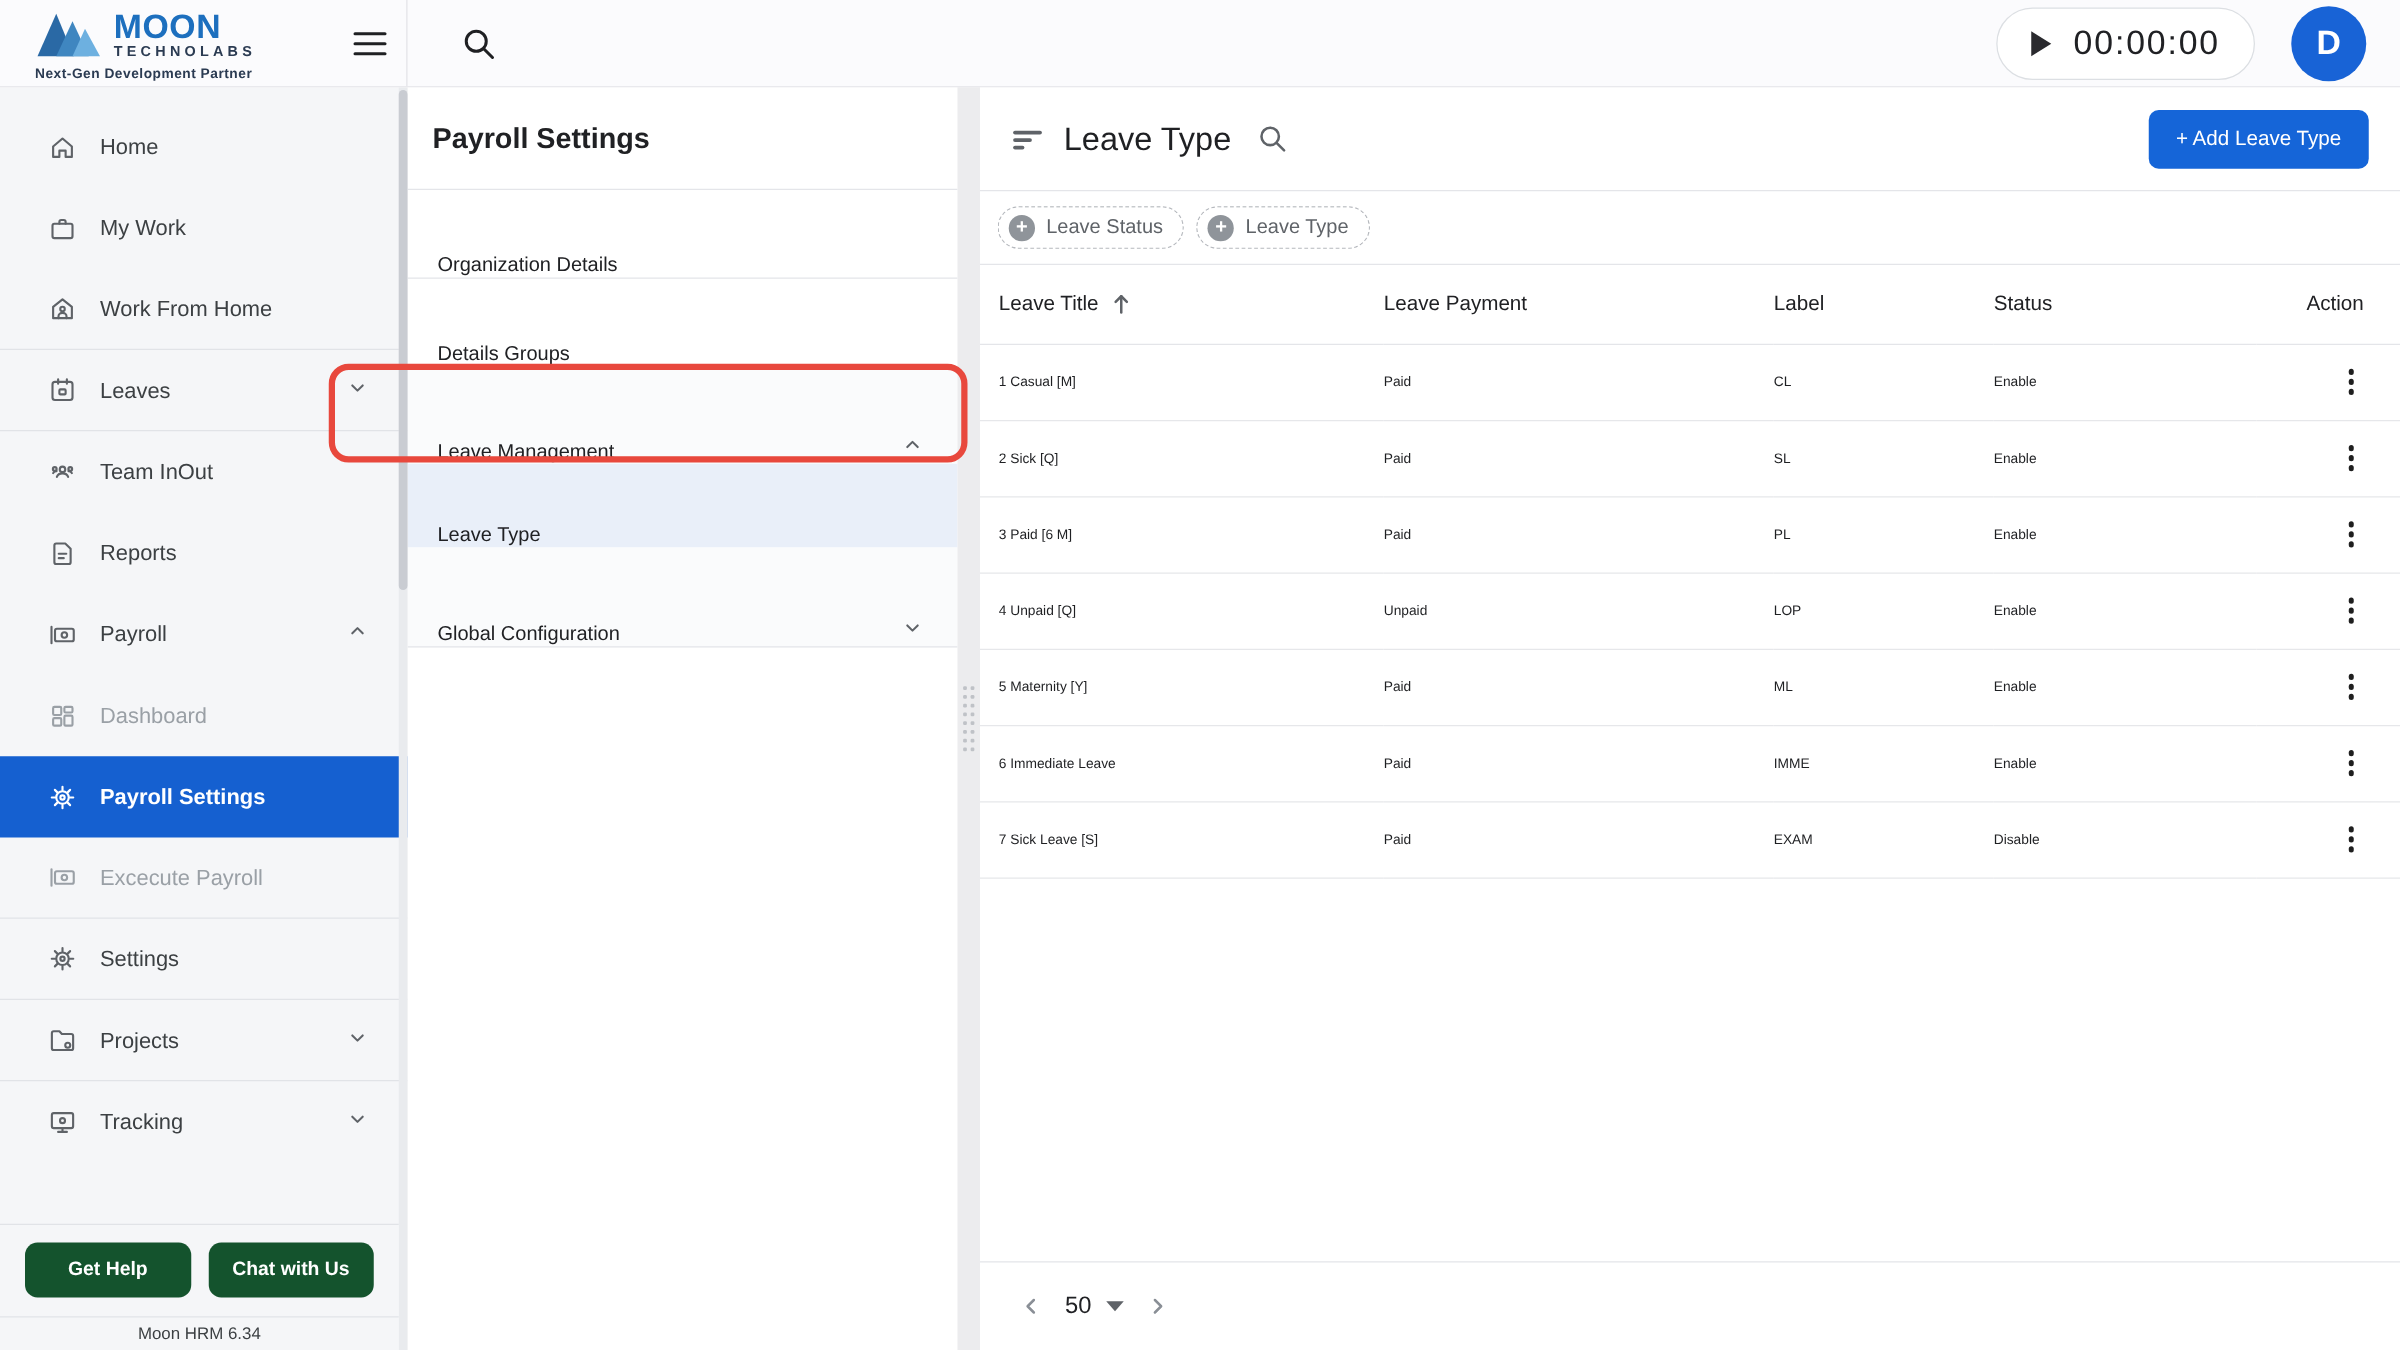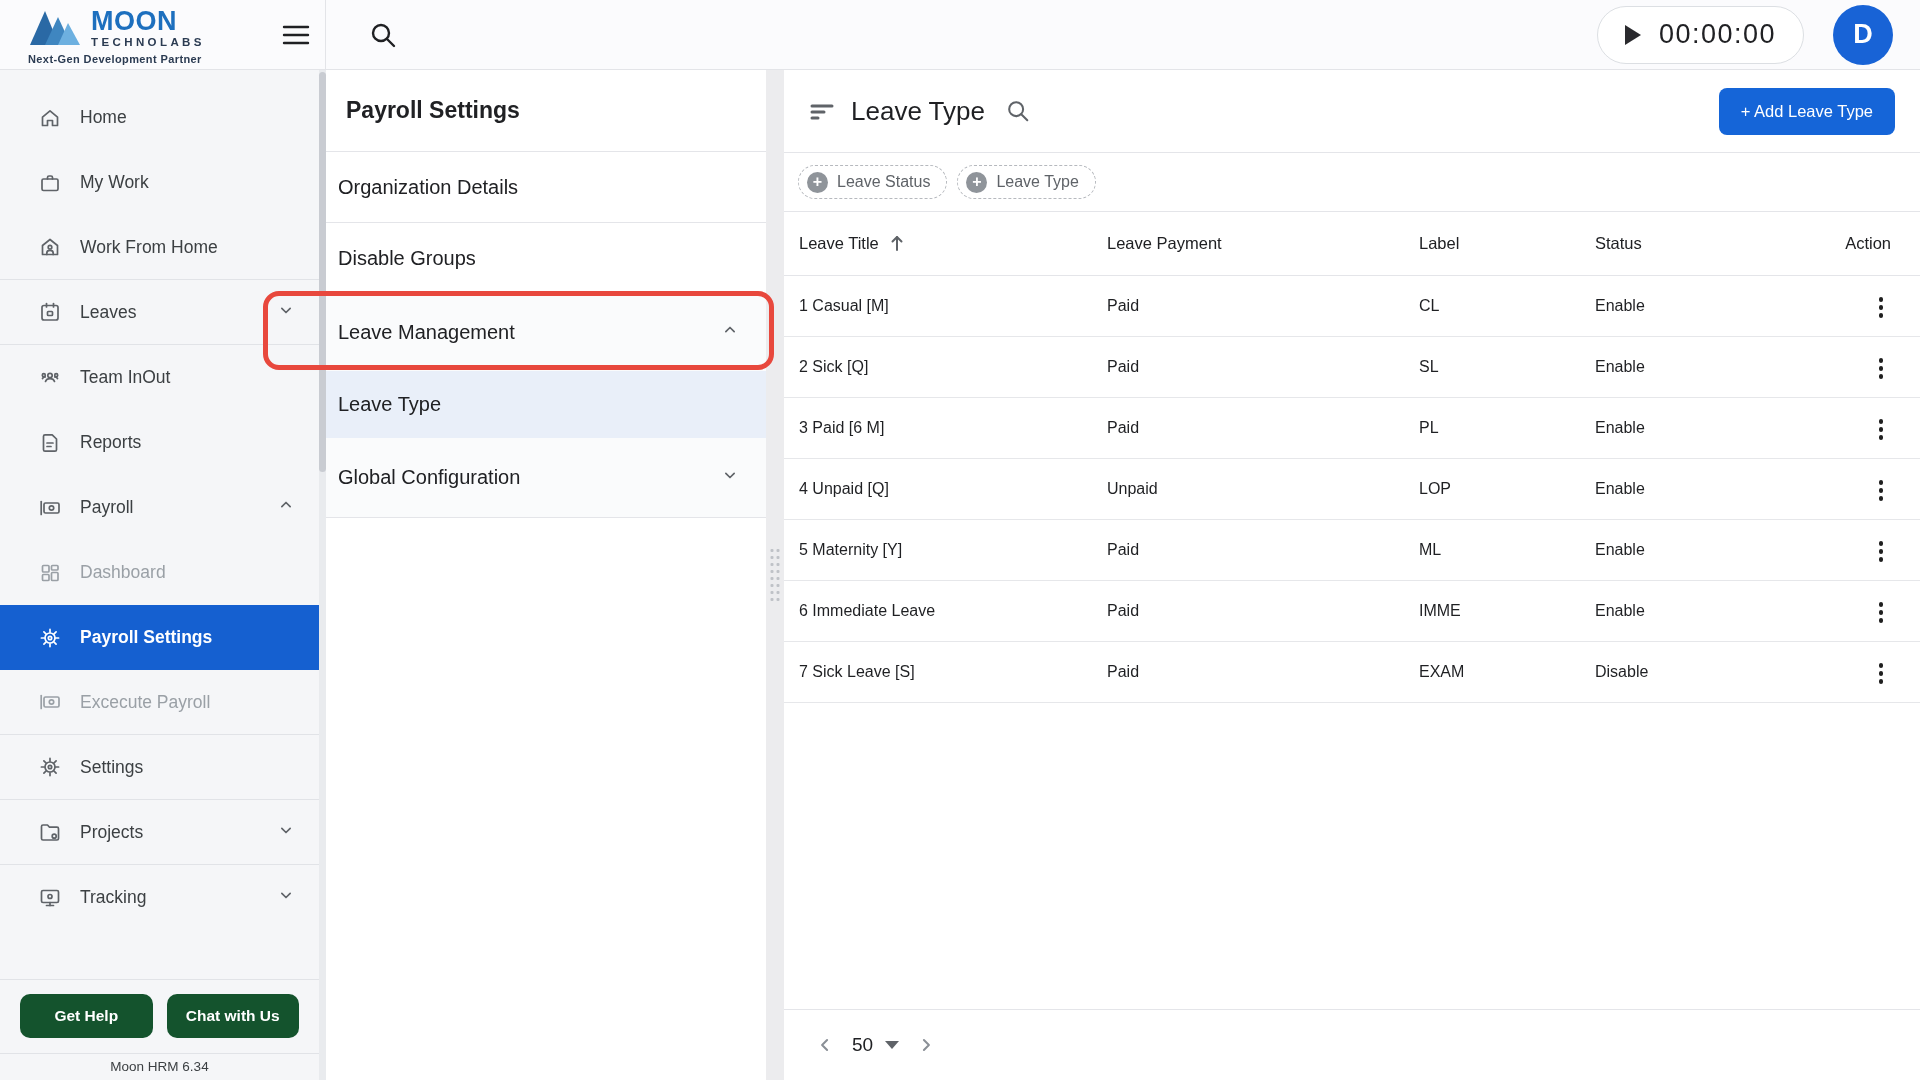--- a/index.html
+++ b/index.html
@@ -58,21 +58,21 @@
     font-size:15.5px; font-weight:700; padding:0 18px; cursor:pointer;
     font-family:"Liberation Sans",sans-serif; }
   .footer-buttons .btn-blue { flex:1; }
   .version-bar { border-top:1px solid #e1e3e7; text-align:center; padding:5px 0 6px;
     font-size:13.5px; color:#3c4043; }
 
   
   .settings-panel { width:440px; background:#fff; flex-shrink:0; }
   .sp-title { height:82px; display:flex; align-items:center; padding-left:20px;
     font-size:23px; font-weight:700; color:#202124; border-bottom:1px solid #e4e5e9; }
-  .sp-item { display:flex; align-items:center; padding:0 26px 0 12px; font-size:20px;
+  .sp-item { display:flex; align-items:flex-end; padding:0 26px 0 24px; font-size:16px;
     color:#202124; cursor:pointer; }
   .sp-item .chev { margin-left:auto; }
   .sp-group { background:#fafbfc; }
   .sp-selected { background:#e9eff9; }
 
   
   .resizer { width:18px; background:#ececee; flex-shrink:0; position:relative; cursor:col-resize; }
   .grip { position:absolute; left:50%; transform:translateX(-50%); top:479px; width:9px; height:58px;
     display:grid; grid-template-columns:repeat(2,3px); grid-auto-rows:3px; gap:4px 3px; }
   .grip i { background:#bfc2c7; border-radius:1px; }
@@ -97,21 +97,21 @@
   .chip-label { font-size:16px; color:#5f6368; }
 
   table.leave-table { width:100%; border-collapse:collapse; table-layout:fixed; }
   .leave-table col.c1 { width:323px; } .leave-table col.c2 { width:312px; }
   .leave-table col.c3 { width:176px; } .leave-table col.c4 { width:auto; }
   .leave-table col.c5 { width:115px; }
   .leave-table th { text-align:left; font-size:16.5px; font-weight:500; color:#202124;
     height:63px; border-bottom:1px solid #e4e5e9; padding:0; }
   .leave-table th:first-child, .leave-table td:first-child { padding-left:15px; }
   .leave-table th:last-child, .leave-table td:last-child { text-align:right; padding-right:29px; }
-  .leave-table td { font-size:16px; color:#1f2023; height:61px; border-bottom:1px solid #e6e7ea; }
+  .leave-table td { font-size:11px; color:#1f2023; height:61px; border-bottom:1px solid #e6e7ea; }
   .th-sort { display:inline-flex; align-items:center; gap:10px; }
   .kebab { display:inline-flex; flex-direction:column; gap:3.5px; padding:6px 8px; cursor:pointer; }
   .kebab i { width:4.5px; height:4.5px; border-radius:50%; background:#1f1f1f; }
 
   .main-spacer { flex:1; }
   .pagination { height:71px; border-top:1px solid #e4e5e9; display:flex; align-items:center;
     padding-left:31px; gap:17px; flex-shrink:0; }
   .pg-chevron { display:flex; cursor:pointer; }
   .pg-size { display:flex; align-items:center; gap:12px; cursor:pointer; }
   .pg-size-value { font-size:19px; color:#202124; }
@@ -303,21 +303,21 @@
       <div class="version-bar">Moon HRM 6.34</div>
     </div>
   </div>
 
   <div class="settings-panel">
     <div class="sp-title">Payroll Settings</div>
     <div class="sp-item" style="height:71px; border-bottom:1px solid #e4e5e9;">
       <span>Organization Details</span>
     </div>
     <div class="sp-item" style="height:71px; border-bottom:1px solid #e4e5e9;">
-      <span>Disable Groups</span>
+      <span>Details Groups</span>
     </div>
     <div class="sp-item sp-group" style="height:77px;">
       <span>Leave Management</span>
       <span class="chev"><svg width="22" height="22" viewBox="0 0 24 24" class="icon-gray" fill="none">
             <path d="M7 14l5-5 5 5"></path>
           </svg></span>
     </div>
     <div class="sp-item sp-selected" style="height:67px;">
       <span>Leave Type</span>
     </div>

